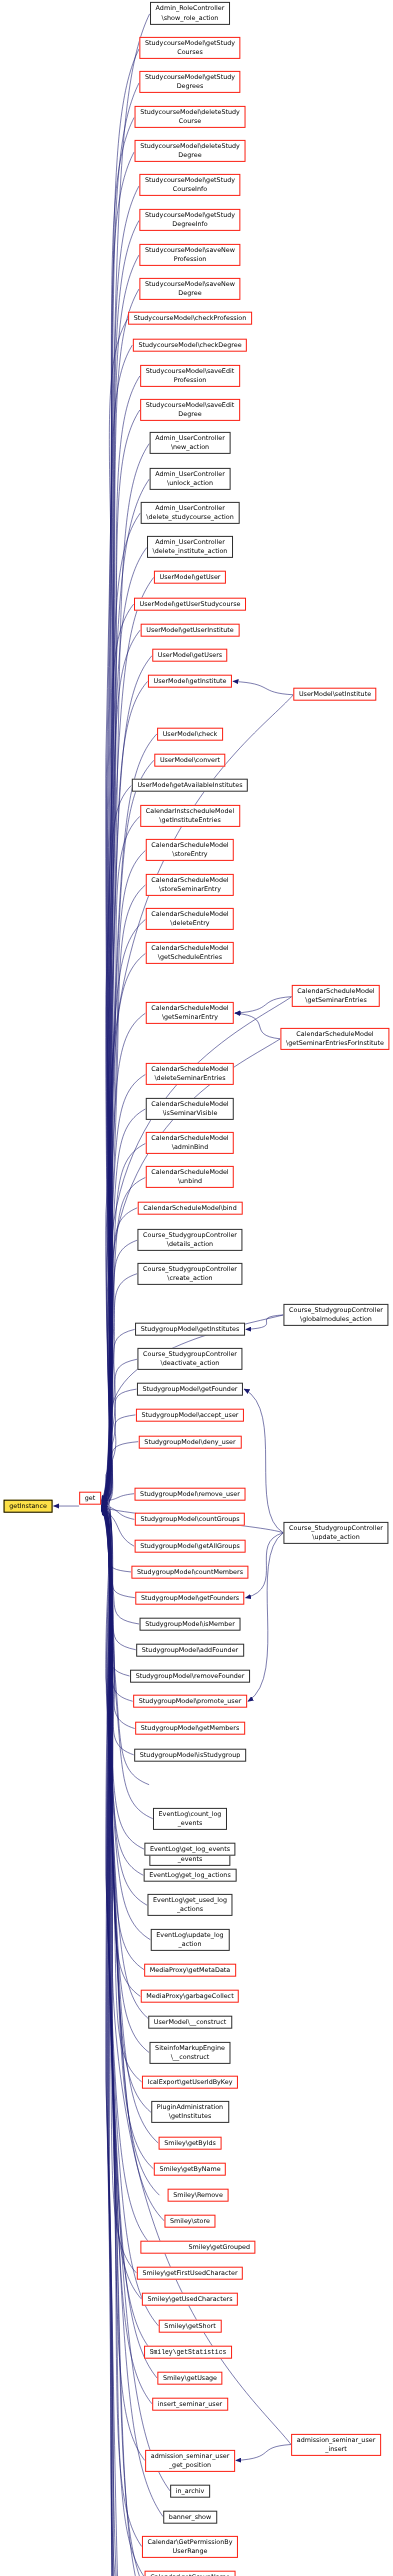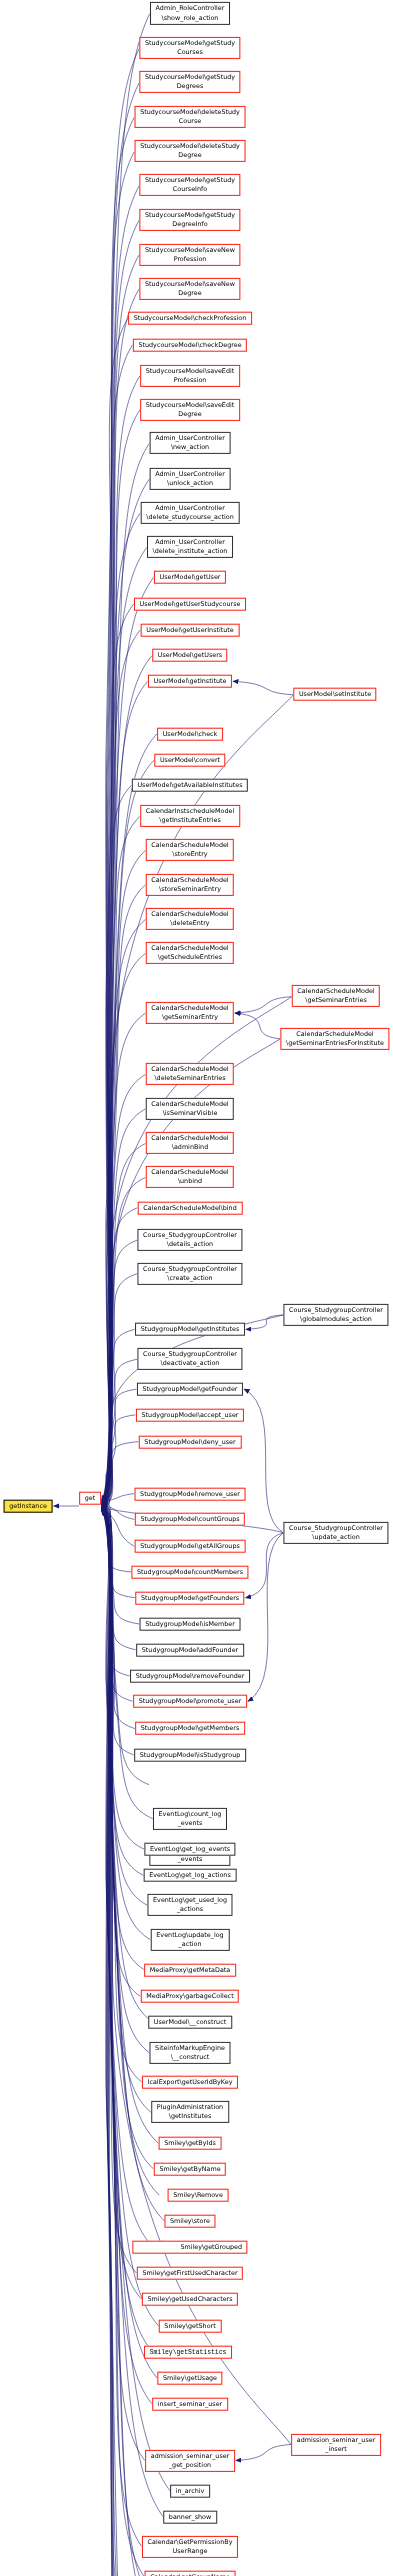--- a/index.html
+++ b/index.html
@@ -401,21 +401,21 @@
       </div>
       <div class="node red" style="left: 190px; top: 2169px;">
         <div>Smiley\getByName</div>
       </div>
       <div class="node red" style="left: 198px; top: 2195px;">
         <div>Smiley\Remove</div>
       </div>
       <div class="node red" style="left: 190px; top: 2221px;">
         <div>Smiley\store</div>
       </div>
-      <div class="node red" style="left: 190px; top: 2247px; padding-left: 47px;">
+      <div class="node red" style="left: 198px; top: 2247px; padding-left: 47px;">
         <div>Smiley\getGrouped</div>
       </div>
       <div class="node red" style="left: 190px; top: 2273px;">
         <div>Smiley\getFirstUsedCharacter</div>
       </div>
       <div class="node red" style="left: 190px; top: 2299px;">
         <div>Smiley\getUsedCharacters</div>
       </div>
       <div class="node red" style="left: 190px; top: 2326px;">
         <div>Smiley\getShort</div>

